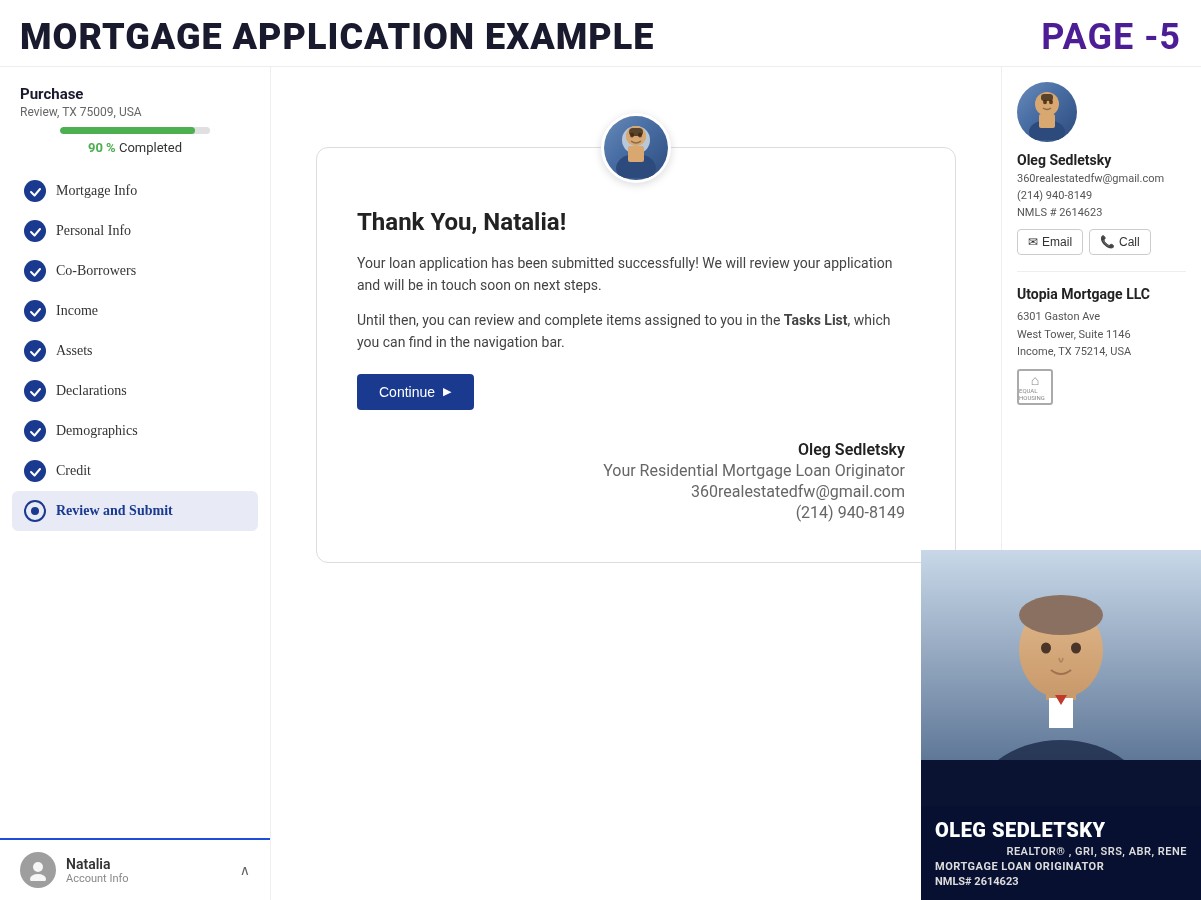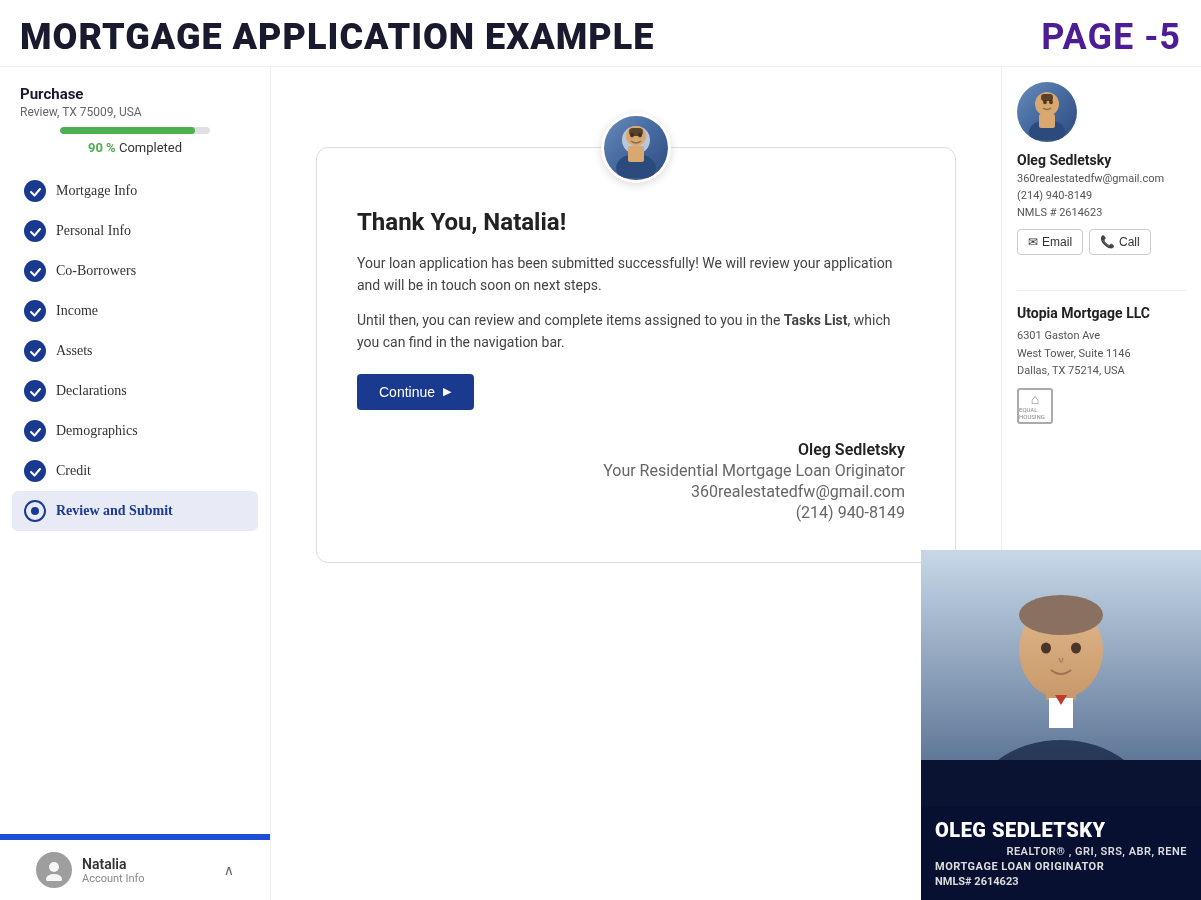--- a/index.html
+++ b/index.html
@@ -143,22 +143,22 @@
     }
     .nav-icon-dot {
       width: 8px;
       height: 8px;
       border-radius: 50%;
       background: #1a3a8f;
     }
 
     
     .user-bar {
-      border-top: 6px solid #1d4ed8;
-      padding: 12px 36px;
+      border-top: 2px solid #1d4ed8;
+      padding: 12px 20px;
       display: flex;
       align-items: center;
       justify-content: space-between;
     }
     .user-info {
       display: flex;
       align-items: center;
       gap: 10px;
     }
     .user-avatar {
@@ -362,21 +362,20 @@
       border-radius: 4px;
       font-size: 12px;
       cursor: pointer;
       background: white;
       color: #333;
     }
 
     .company-card {
       border-top: 1px solid #eee;
       padding-top: 14px;
-      margin-top: 19px;
     }
     .company-name {
       font-size: 14px;
       font-weight: 700;
       color: #222;
       margin-bottom: 6px;
     }
     .company-line {
       font-size: 11px;
       color: #555;
@@ -650,21 +649,21 @@
             <span>📞</span>
             <span>Call</span>
           </button>
         </div>
       </div>
 
       <div class="company-card">
         <div class="company-name">Utopia Mortgage LLC</div>
         <div class="company-line">6301 Gaston Ave</div>
         <div class="company-line">West Tower, Suite 1146</div>
-        <div class="company-line">Dallas, TX 75214, USA</div>
+        <div class="company-line">Income, TX 75214, USA</div>
 
         <div class="eho-logo">
           <div class="eho-icon">
             <span class="eho-house">⌂</span>
             <span style="font-size:6px;">EQUAL HOUSING</span>
           </div>
         </div>
       </div>
     </div>
   </div>

